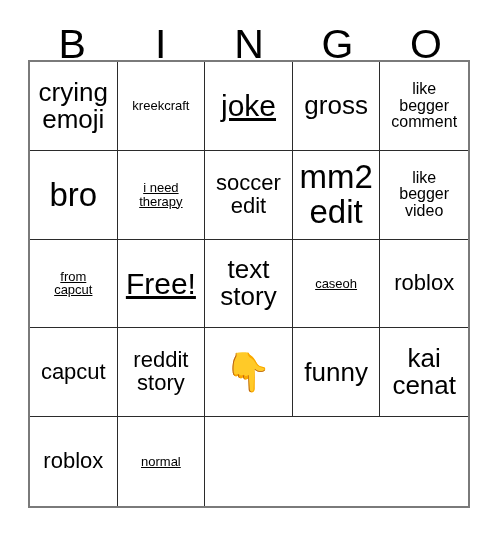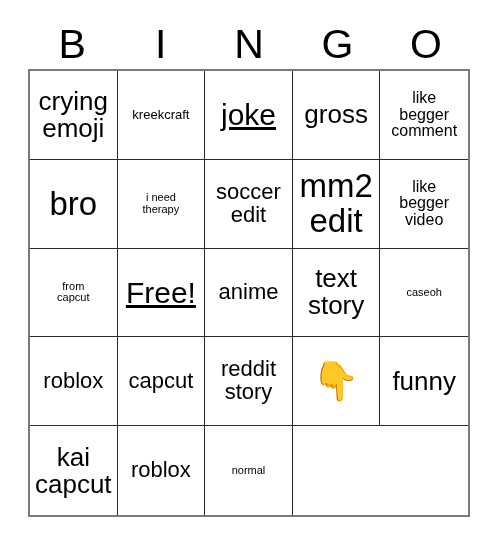--- a/index.html
+++ b/index.html
@@ -40,21 +40,21 @@
     font-weight: 400;
     line-height: 1;
     letter-spacing: 0px;
     color: #000000;
   }
 
   
   .grid {
     position: absolute;
     left: 28px;
-    top: 69px;
+    top: 60px;
     width: 442px;
     height: 448px;
     box-sizing: border-box;
     border-top: 2px solid #7a7a7a;
     border-left: 2px solid #7a7a7a;
     border-right: 2px solid #7a7a7a;
     border-bottom: 2px solid #7a7a7a;
     display: grid;
     grid-template-columns: repeat(5, 1fr);
     grid-template-rows: repeat(5, 1fr);
@@ -83,21 +83,21 @@
     white-space: pre-line;
     word-break: break-word;
     color: #000000;
   }
 
   
   .fs-xxl .cell-text { font-size: 33px; }
   .fs-xl  .cell-text { font-size: 30px; text-decoration: underline; }
   .fs-lg  .cell-text { font-size: 26px; }
   .fs-md  .cell-text { font-size: 22px; }
-  .fs-sm  .cell-text { font-size: 11px; }
+  .fs-sm  .cell-text { font-size: 13px; text-decoration: underline; }
   .fs-xs  .cell-text { font-size: 16px; }
   .fs-xxs .cell-text { font-size: 13px; }
 
   .emoji-cell .cell-text {
     font-size: 38px;
     line-height: 1;
   }
   .emoji-glyph {
     display: inline-block;
     line-height: 1;
@@ -155,23 +155,20 @@
 begger
 video</span>
       </div>
       <div class="cell fs-sm">
         <span class="cell-text">from
 capcut</span>
       </div>
       <div class="cell fs-xl">
         <span class="cell-text">Free!</span>
       </div>
-      <div class="cell fs-md">
-        <span class="cell-text">anime</span>
-      </div>
       <div class="cell fs-lg">
         <span class="cell-text">text
 story</span>
       </div>
       <div class="cell fs-sm">
         <span class="cell-text">caseoh</span>
       </div>
       <div class="cell fs-md">
         <span class="cell-text">roblox</span>
       </div>
@@ -183,21 +180,21 @@
 story</span>
       </div>
       <div class="cell fs-lg emoji-cell">
         <span class="cell-text emoji-glyph">👇</span>
       </div>
       <div class="cell fs-lg">
         <span class="cell-text">funny</span>
       </div>
       <div class="cell fs-lg">
         <span class="cell-text">kai
-capcut</span>
+cenat</span>
       </div>
       <div class="cell fs-md">
         <span class="cell-text">roblox</span>
       </div>
       <div class="cell fs-sm">
         <span class="cell-text">normal</span>
       </div>
     </div>
 
 </div>

